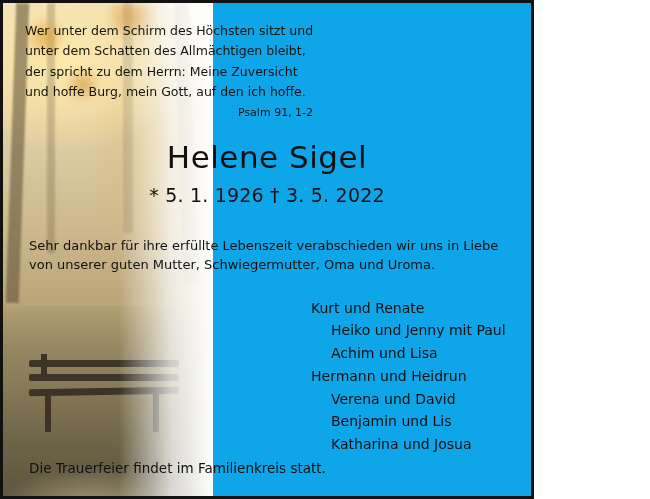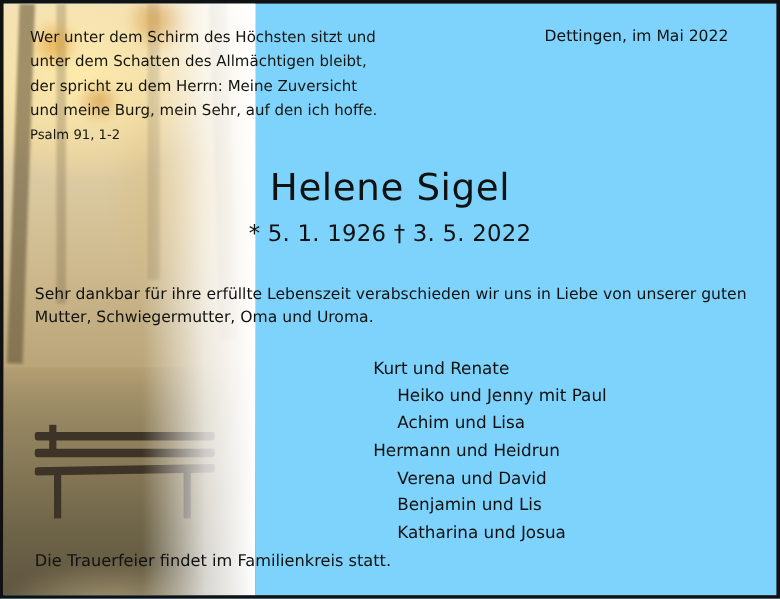--- a/index.html
+++ b/index.html
@@ -10,23 +10,23 @@
     width: 650px;
     height: 499px;
     background: #ffffff;
     font-family: "DejaVu Sans", sans-serif;
     color: #111111;
     overflow: hidden;
   }
 
   .obituary {
     position: relative;
-    width: 650px;
+    width: 534px;
     height: 499px;
-    background: #7dd3fc;
+    background: #0ea5e9;
     border: 3px solid #111111;
     box-sizing: border-box;
     overflow: hidden;
   }
 
   
   .photo {
     position: absolute;
     left: 0;
     top: 0;
@@ -111,20 +111,21 @@
   .verse {
     font-size: 12.5px;
     line-height: 1.62;
     max-width: 300px;
     color: #15150f;
   }
   .verse .ref {
     display: block;
     font-size: 11px;
     margin-top: 2px;
+    text-align: right;
   }
   .place {
     font-size: 13px;
     white-space: nowrap;
     padding-top: 2px;
     padding-right: 18px;
   }
 
   .name-block {
     text-align: center;
@@ -193,24 +194,23 @@
     <div class="vignette"></div>
   </div>
 
   <div class="content">
 
     <div class="topline">
       <div class="verse">
         <div>Wer unter dem Schirm des Höchsten sitzt und</div>
         <div>unter dem Schatten des Allmächtigen bleibt,</div>
         <div>der spricht zu dem Herrn: Meine Zuversicht</div>
-        <div>und meine Burg, mein Sehr, auf den ich hoffe.</div>
+        <div>und hoffe Burg, mein Gott, auf den ich hoffe.</div>
         <span class="ref">Psalm 91, 1-2</span>
       </div>
-      <div class="place">Dettingen, im Mai 2022</div>
     </div>
 
     <div class="name-block">
       <div class="name">Helene Sigel</div>
       <div class="dates">* 5. 1. 1926   † 3. 5. 2022</div>
     </div>
 
     <div class="message">Sehr dankbar für ihre erfüllte Lebenszeit verabschieden wir uns in Liebe von unserer guten Mutter, Schwiegermutter, Oma und Uroma.</div>
 
     <div class="family">

